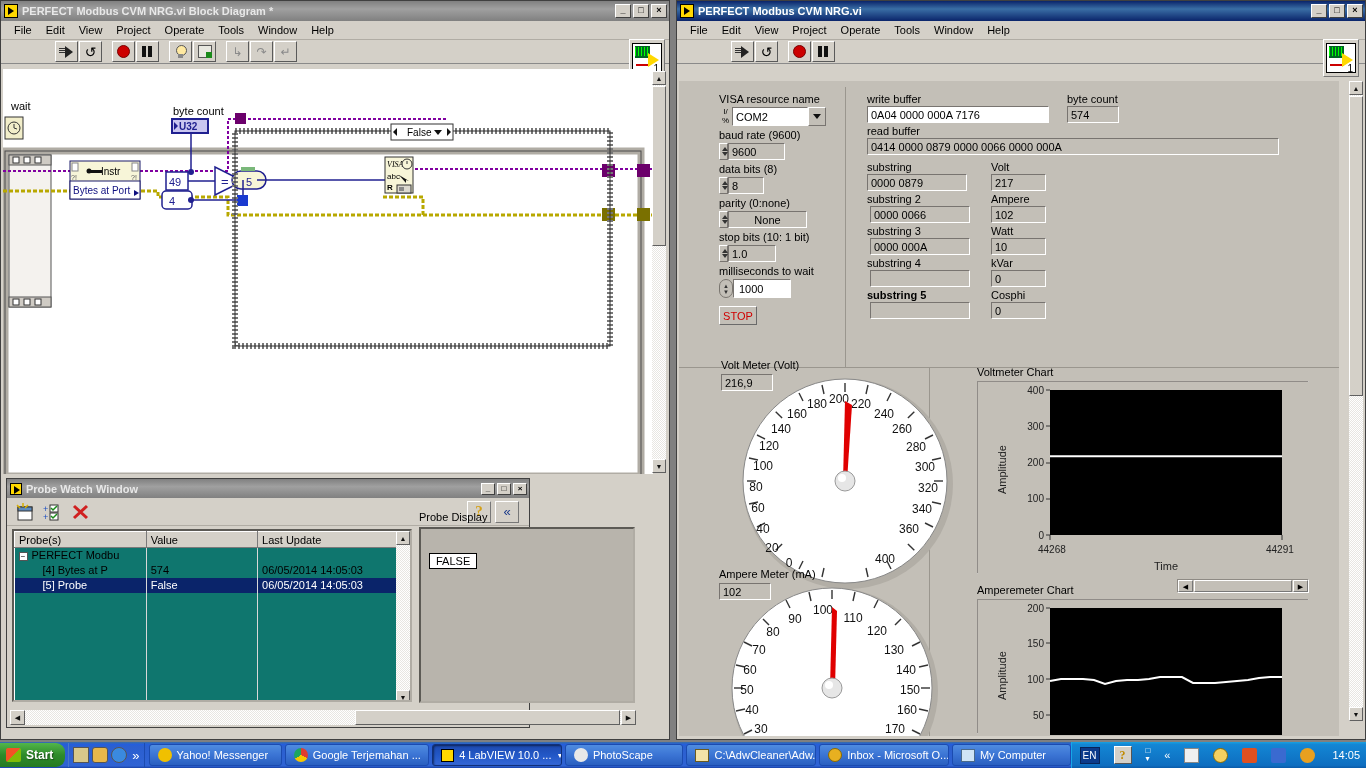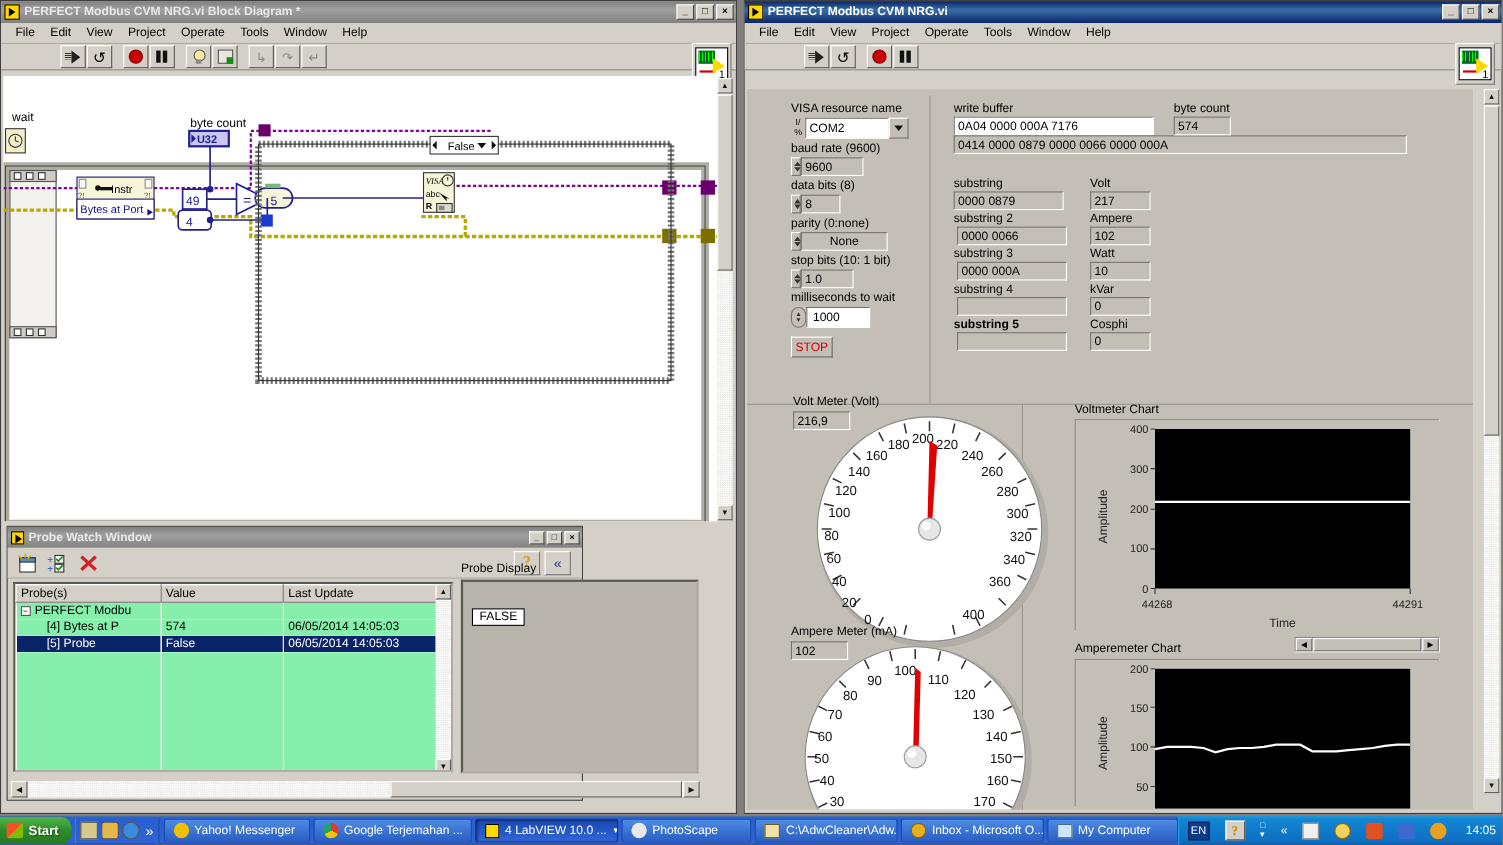--- a/index.html
+++ b/index.html
@@ -79,21 +79,21 @@
   
   .bd-canvas { position:absolute; background:#fff; overflow:hidden; }
 
   
   .pw-toolbar{height:28px;background:#d4d0c8;display:flex;align-items:center;padding:0 6px;
      border-bottom:1px solid #b0aca4;}
   .pw-btn{width:24px;height:22px;margin-right:4px;display:flex;align-items:center;justify-content:center;}
   table.pw { border-collapse: collapse; width: 100%; font-size: 11px; table-layout: fixed; }
   table.pw th { background:#d4d0c8; border:1px solid; border-color:#fff #7a7a7a #7a7a7a #fff;
       font-weight: normal; text-align: left; padding: 1px 4px; height:16px; font-size:11px;}
-  table.pw td { background:#86efac; padding: 1px 4px; height:15px; font-size:11px;
+  table.pw td { background:#0f766e; padding: 1px 4px; height:15px; font-size:11px;
       border-right:1px solid #d8d8d8; white-space:nowrap; overflow:hidden;}
   table.pw tr.sel td { background:#0a246a; color:#fff; }
 
   
   .lbl { font-size: 11px; color:#000; line-height:13px; }
   .ind { background:#c3bfb7; border:1px solid; border-color:#787470 #fff #fff #787470;
          height:17px; line-height:16px; padding-left:3px; font-size:11px; color:#000;
          overflow:hidden; white-space:nowrap;}
   .ctrl-white { background:#fff; border:1px solid; border-color:#787470 #fff #fff #787470;
          height:17px; line-height:16px; padding-left:3px; font-size:11px; color:#000;
@@ -535,20 +535,21 @@
         <div class="stopbtn">STOP</div>
       </div>
 
       <div style="position:absolute;left:166px;top:6px;width:1px;height:280px;background:#9a968e;"></div>
       <div style="position:absolute;left:0px;top:286px;width:660px;height:1px;background:#9a968e;"></div>
       <div style="position:absolute;left:250px;top:286px;width:1px;height:370px;background:#9a968e;"></div>
 
       <div style="position:absolute;left:188px;top:12px;width:420px;">
         <div class="lbl">write buffer</div>
         <div class="ctrl-white" style="width:182px;">0A04 0000 000A 7176</div>
+        <div class="lbl" style="margin-top:2px;">read buffer</div>
         <div class="ind" style="width:412px;">0414 0000 0879 0000 0066 0000 000A</div>
       </div>
 
       <div style="position:absolute;left:388px;top:12px;width:100px;">
         <div class="lbl">byte count</div>
         <div class="ind" style="width:52px;">574</div>
       </div>
 
       <div style="position:absolute;left:188px;top:80px;width:110px;">
         <div class="lbl">substring</div>

